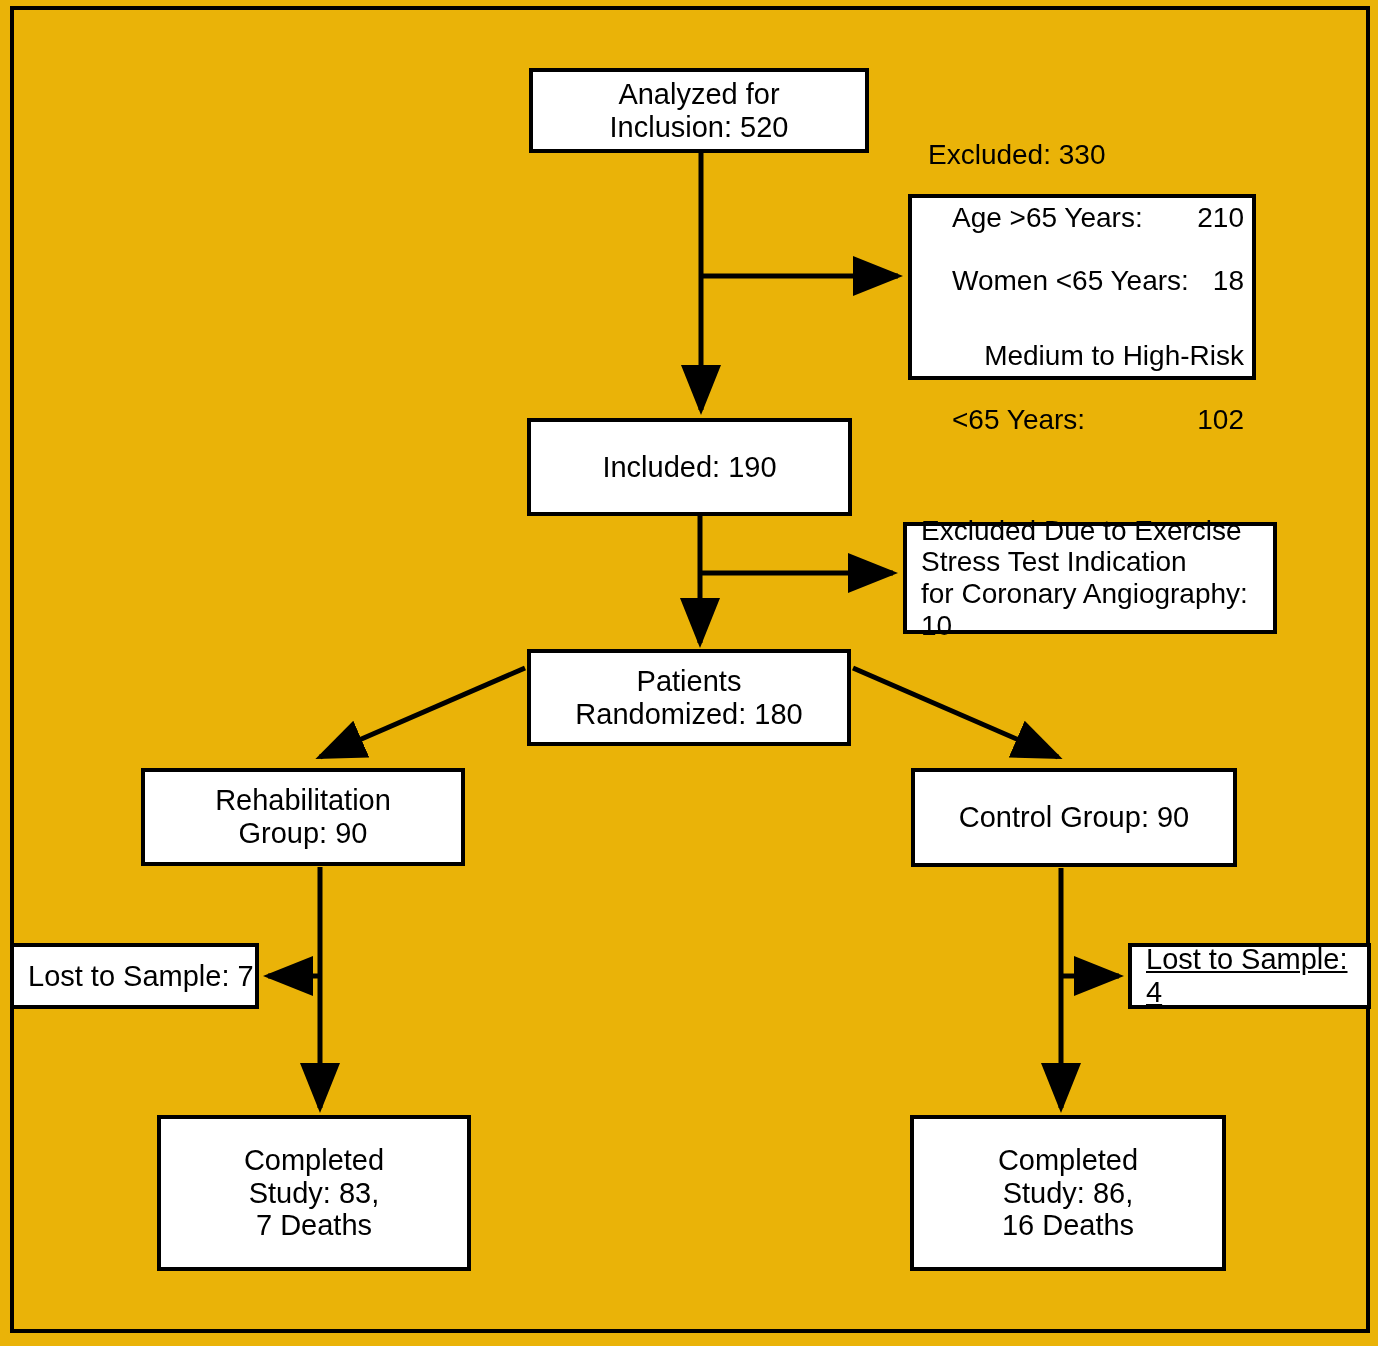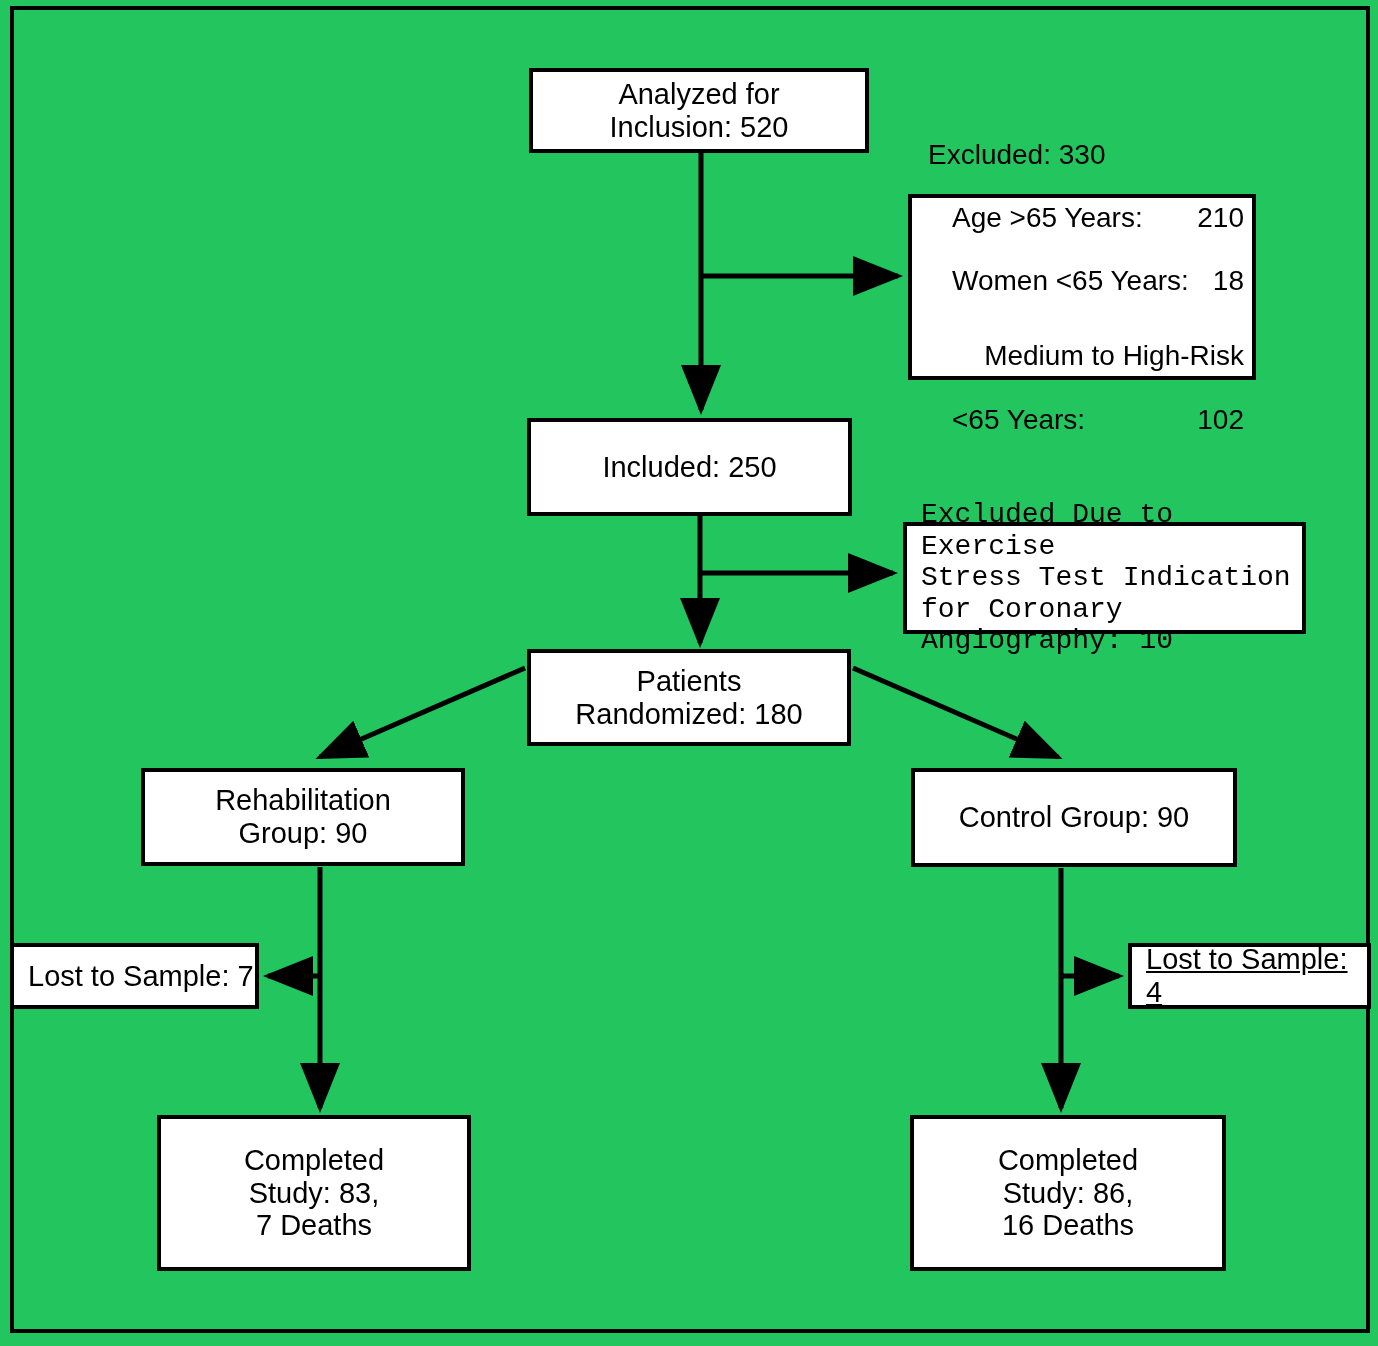--- a/index.html
+++ b/index.html
@@ -4,21 +4,21 @@
 <style>
   html, body {
     margin: 0;
     padding: 0;
     background: #ffffff;
   }
   #canvas {
     position: relative;
     width: 1378px;
     height: 1346px;
-    background: #22c55e;
+    background: #eab308;
     font-family: "Liberation Sans", sans-serif;
     overflow: hidden;
   }
   .frame {
     position: absolute;
     left: 10px;
     top: 6px;
     width: 1360px;
     height: 1327px;
     border: 4px solid #000000;
@@ -50,21 +50,21 @@
     text-align: left;
   }
   .fs-28 { font-size: 28px; }
   .fs-29 { font-size: 29px; }
   .pad-l { padding-left: 14px; }
 
   
   #node-analyzed   { left:529px; top:68px;   width:340px; height:85px;  }
   #node-excluded   { left:908px; top:194px;  width:348px; height:186px; }
   #node-included   { left:527px; top:418px;  width:325px; height:98px;  }
-  #node-excl-ex    { left:903px; top:522px;  width:403px; height:112px;font-family:Liberation Mono, monospace; }
+  #node-excl-ex    { left:903px; top:522px;  width:374px; height:112px; }
   #node-randomized { left:527px; top:649px;  width:324px; height:97px;  }
   #node-rehab      { left:141px; top:768px;  width:324px; height:98px;  }
   #node-control    { left:911px; top:768px;  width:326px; height:99px;  }
   #node-lost-left  { left:10px;  top:943px;  width:249px; height:66px;  }
   #node-lost-right { left:1128px;top:943px;  width:243px; height:66px;text-decoration:underline;  }
   #node-done-left  { left:157px; top:1115px; width:314px; height:156px; }
   #node-done-right { left:910px; top:1115px; width:316px; height:156px; }
 
   .excl-table {
     display: block;
@@ -133,21 +133,21 @@
         <span>18</span>
       </div>
       <div class="excl-wide">Medium to High-Risk</div>
       <div class="excl-row">
         <span>&lt;65 Years:</span>
         <span>102</span>
       </div>
     </div>
   </div>
 
-  <div class="node centered fs-29" id="node-included">Included: 250</div>
+  <div class="node centered fs-29" id="node-included">Included: 190</div>
 
   <div class="node leftal fs-28 pad-l" id="node-excl-ex">Excluded Due to Exercise
 Stress Test Indication
 for Coronary Angiography: 10</div>
 
   <div class="node centered fs-29" id="node-randomized">Patients
 Randomized: 180</div>
 
   <div class="node centered fs-29" id="node-rehab">Rehabilitation
 Group: 90</div>

